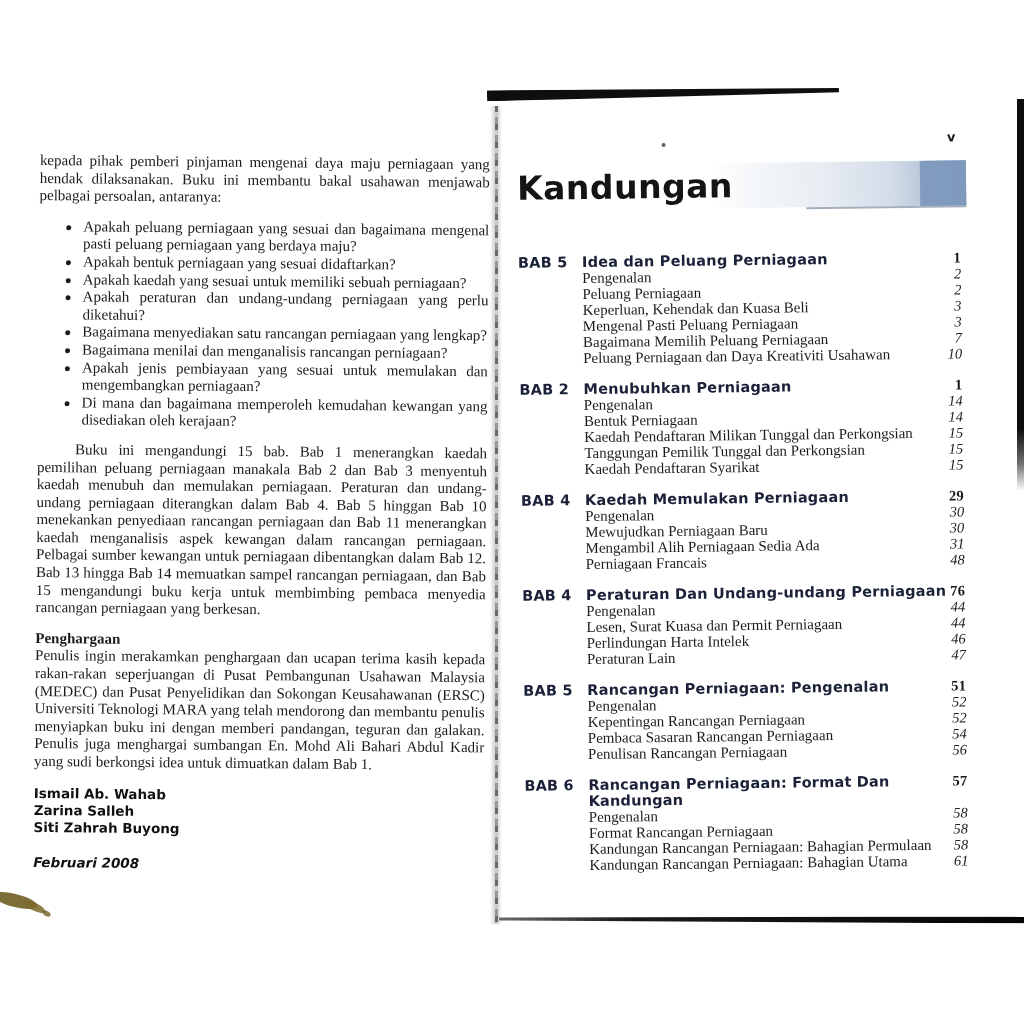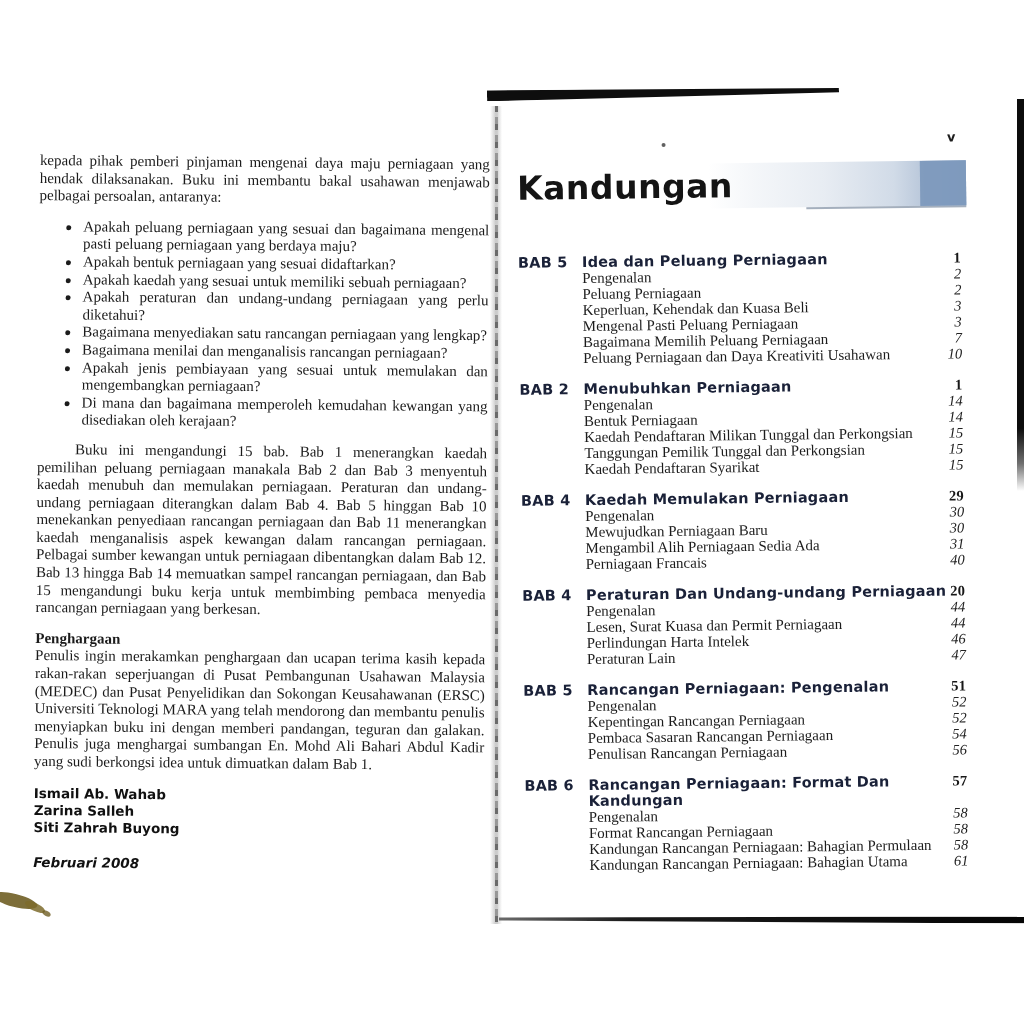--- a/index.html
+++ b/index.html
@@ -235,28 +235,28 @@
             <div class="toc-it">
               <span class="it-label">Mewujudkan Perniagaan Baru</span>
               <span class="it-page">30</span>
             </div>
             <div class="toc-it">
               <span class="it-label">Mengambil Alih Perniagaan Sedia Ada</span>
               <span class="it-page">31</span>
             </div>
             <div class="toc-it">
               <span class="it-label">Perniagaan Francais</span>
-              <span class="it-page">40</span>
+              <span class="it-page">48</span>
             </div>
           </div>
           <div class="toc-block">
             <div class="toc-ch">
               <span class="ch-code">BAB 4</span>
               <span class="ch-title">Peraturan Dan Undang-undang Perniagaan</span>
-              <span class="ch-page">20</span>
+              <span class="ch-page">76</span>
             </div>
             <div class="toc-it">
               <span class="it-label">Pengenalan</span>
               <span class="it-page">44</span>
             </div>
             <div class="toc-it">
               <span class="it-label">Lesen, Surat Kuasa dan Permit Perniagaan</span>
               <span class="it-page">44</span>
             </div>
             <div class="toc-it">

